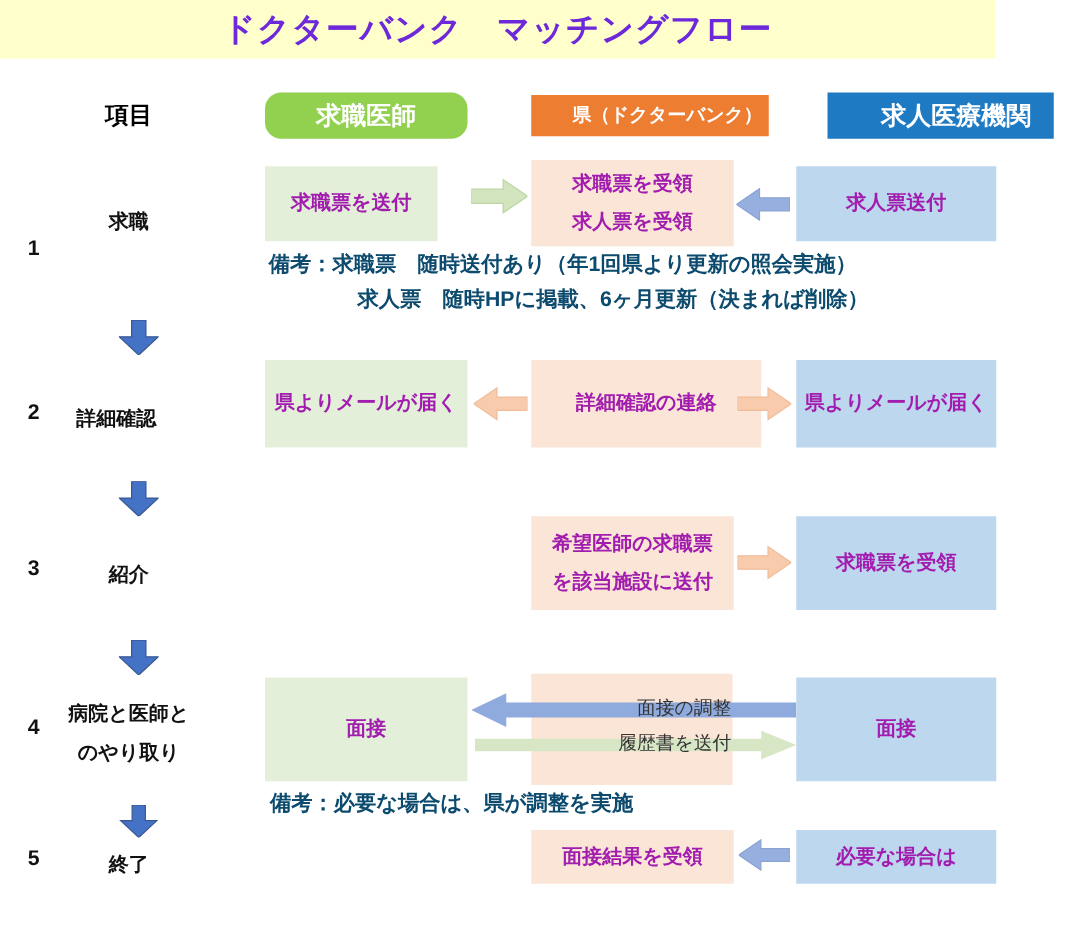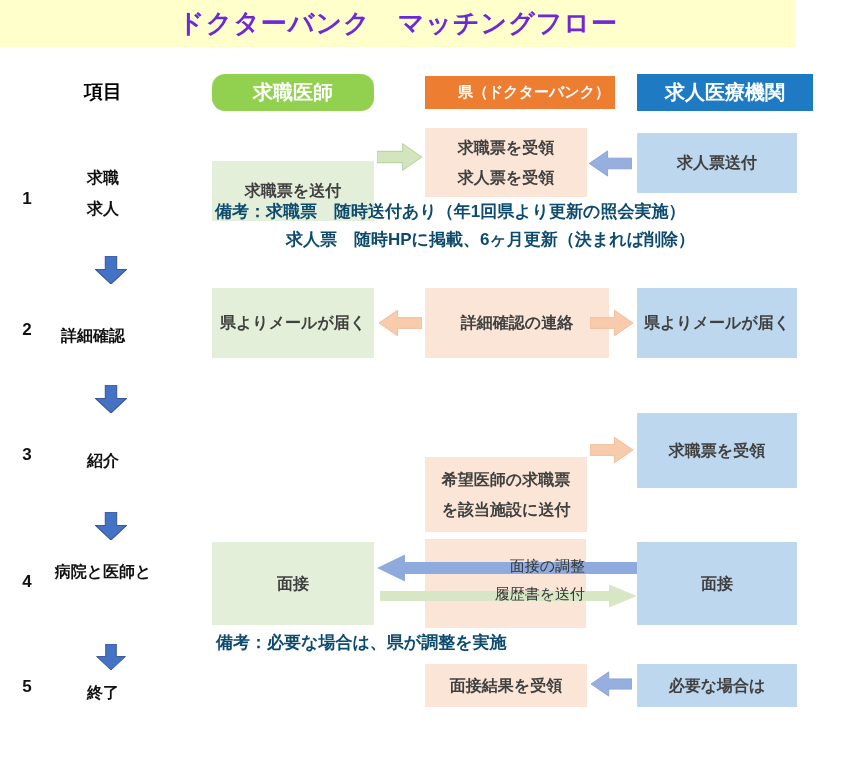--- a/index.html
+++ b/index.html
@@ -25,21 +25,21 @@
     position:absolute;display:flex;align-items:center;justify-content:center;
     color:#fff;font-weight:700;text-align:center;
   }
   .hdr-item{
     position:absolute;display:flex;align-items:center;justify-content:center;
     color:#000;font-weight:700;font-size:19px;
   }
   .box{
     position:absolute;display:flex;flex-direction:column;
     align-items:center;justify-content:center;text-align:center;
-    font-weight:700;font-size:16px;color:#404040;line-height:30px;
+    font-weight:700;font-size:16px;color:#a21caf;line-height:30px;
   }
   .fill-green{background:#E3EFD9;}
   .fill-peach{background:#FBE5D6;}
   .fill-blue{background:#BDD7EE;}
   .hdr-green{background:#92D050;font-size:20px;border-radius:13px;}
   .hdr-orange{background:#ED7D31;font-size:15px;}
   .hdr-blue{background:#1F7AC4;font-size:20px;}
   .num{
     position:absolute;width:26px;text-align:center;
     font-size:17px;font-weight:700;color:#111;
@@ -64,28 +64,27 @@
 
 <div class="canvas">
 
   <div class="banner">
     <div class="title">ドクターバンク　マッチングフロー</div>
   </div>
 
   <div class="hdr-item" style="left:56px;top:77px;width:94px;height:30px;">項目</div>
   <div class="hdr hdr-green" style="left:212px;top:74px;width:162px;height:37px;">求職医師</div>
   <div class="hdr hdr-orange" style="left:425px;top:76px;width:162px;height:33px;padding-left:28px;">県（ドクターバンク）</div>
-  <div class="hdr hdr-blue" style="left:637px;top:74px;width:176px;height:37px;">求人医療機関</div>
+  <div class="hdr hdr-blue" style="left:662px;top:74px;width:156px;height:37px;padding-left:25px;">求人医療機関</div>
 
   <div class="num" style="left:14px;top:189px;">1</div>
   <div class="steplabel" style="left:56px;top:162px;width:94px;">
     <div>求職</div>
-    <div>求人</div>
   </div>
-  <div class="box fill-green" style="left:212px;top:133px;width:162px;height:60px;margin-top:28px;">求職票を送付</div>
+  <div class="box fill-green" style="left:212px;top:133px;width:138px;height:60px;">求職票を送付</div>
   <div class="arr" style="left:377px;top:142px;width:45px;height:30px;">
     <svg viewBox="0 0 44 28">
         <path d="M0 8.5 H25 V1 L44 14 L25 27 V19.5 H0 Z" fill="#D2E5BE" stroke="#bcd6a3" stroke-width="1"></path>
       </svg>
   </div>
   <div class="box fill-peach" style="left:425px;top:128px;width:162px;height:69px;">
     <div>求職票を受領</div>
     <div>求人票を受領</div>
   </div>
   <div class="arr" style="left:589px;top:150px;width:43px;height:27px;">
@@ -118,39 +117,40 @@
   </div>
   <div class="box fill-blue" style="left:637px;top:288px;width:160px;height:70px;">県よりメールが届く</div>
   <div class="arr" style="left:95px;top:385px;width:32px;height:28px;">
     <svg viewBox="0 0 30 27">
         <path d="M9.5 0 H20.5 V13 H30 L15 27 L0 13 H9.5 Z" fill="#4472C4" stroke="#3A5894" stroke-width="1"></path>
       </svg>
   </div>
 
   <div class="num" style="left:14px;top:445px;">3</div>
   <div class="steplabel" style="left:56px;top:445px;width:94px;">紹介</div>
-  <div class="box fill-peach" style="left:425px;top:413px;width:162px;height:75px;margin-top:44px;">
+  <div class="box fill-peach" style="left:425px;top:413px;width:162px;height:75px;">
     <div>希望医師の求職票</div>
     <div>を該当施設に送付</div>
   </div>
   <div class="arr" style="left:590px;top:436px;width:43px;height:28px;">
     <svg viewBox="0 0 44 28">
         <path d="M0 8.5 H25 V1 L44 14 L25 27 V19.5 H0 Z" fill="#F8CBAD" stroke="#f0bd9a" stroke-width="1"></path>
       </svg>
   </div>
   <div class="box fill-blue" style="left:637px;top:413px;width:160px;height:75px;">求職票を受領</div>
   <div class="arr" style="left:95px;top:512px;width:32px;height:28px;">
     <svg viewBox="0 0 30 27">
         <path d="M9.5 0 H20.5 V13 H30 L15 27 L0 13 H9.5 Z" fill="#4472C4" stroke="#3A5894" stroke-width="1"></path>
       </svg>
   </div>
 
   <div class="num" style="left:14px;top:572px;">4</div>
   <div class="steplabel" style="left:44px;top:556px;width:118px;">
     <div>病院と医師と</div>
+    <div>のやり取り</div>
   </div>
   <div class="box fill-green" style="left:212px;top:542px;width:162px;height:83px;">面接</div>
   <div class="box fill-peach" style="left:425px;top:539px;width:161px;height:89px;"></div>
   <div class="box fill-blue" style="left:637px;top:542px;width:160px;height:83px;">面接</div>
   <div class="arr z2" style="left:377px;top:554px;width:260px;height:28px;">
     <svg viewBox="0 0 260 28" preserveAspectRatio="none">
         <path d="M260 8 H28 V0.5 L0 14 L28 27.5 V20 H260 Z" fill="#8FAADC"></path>
       </svg>
   </div>
   <div class="arrow-label" style="left:430px;top:557px;width:155px;">面接の調整</div>

